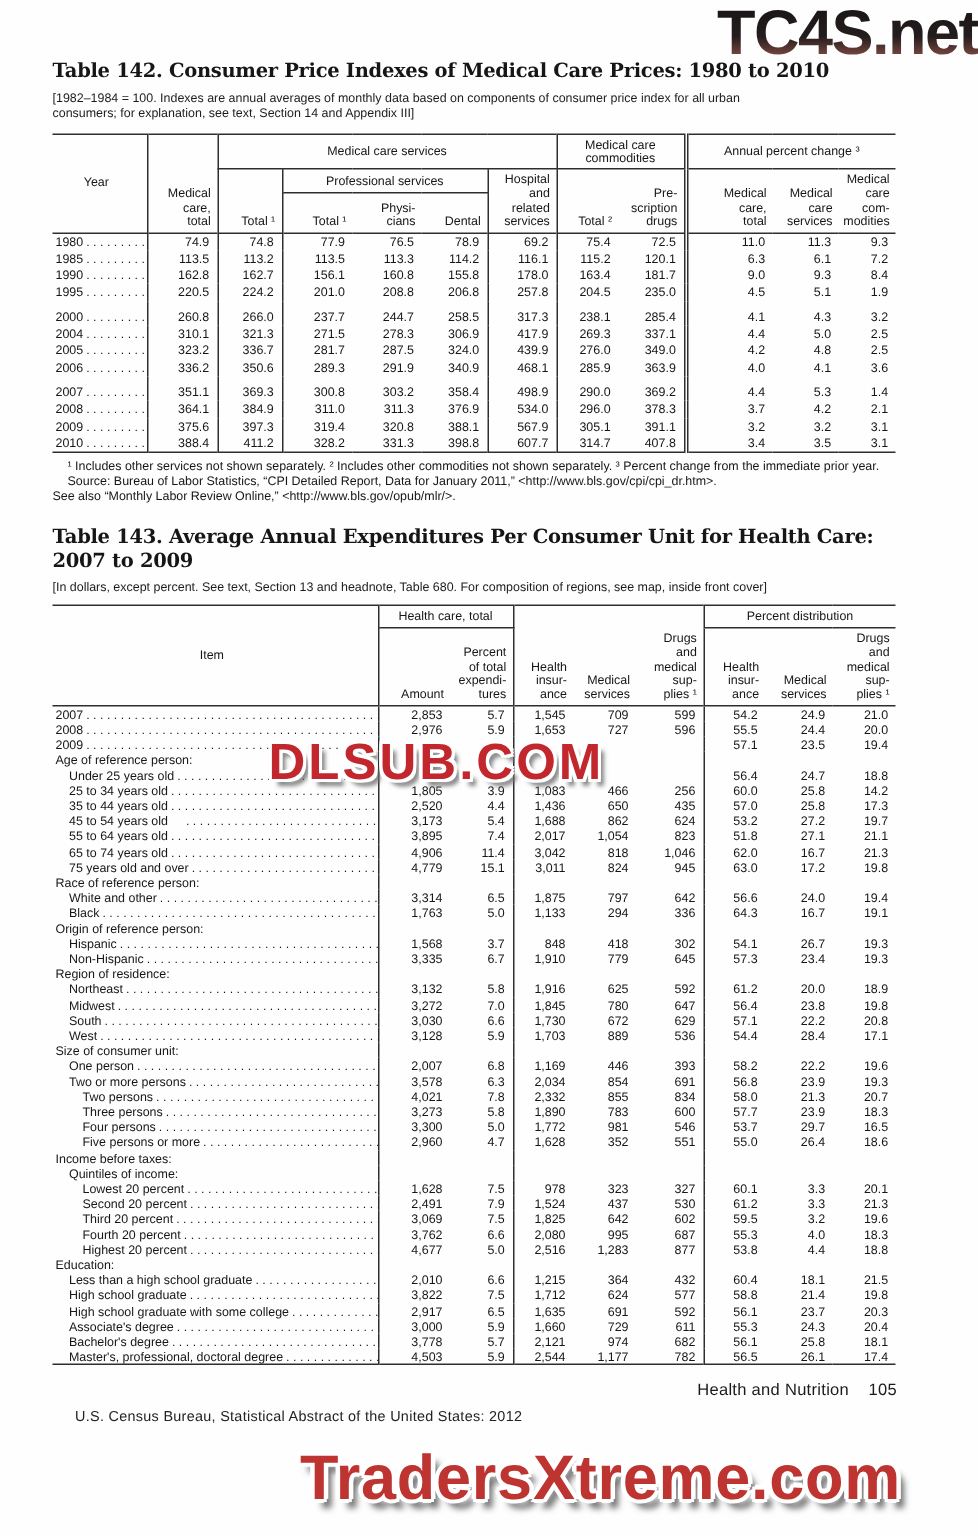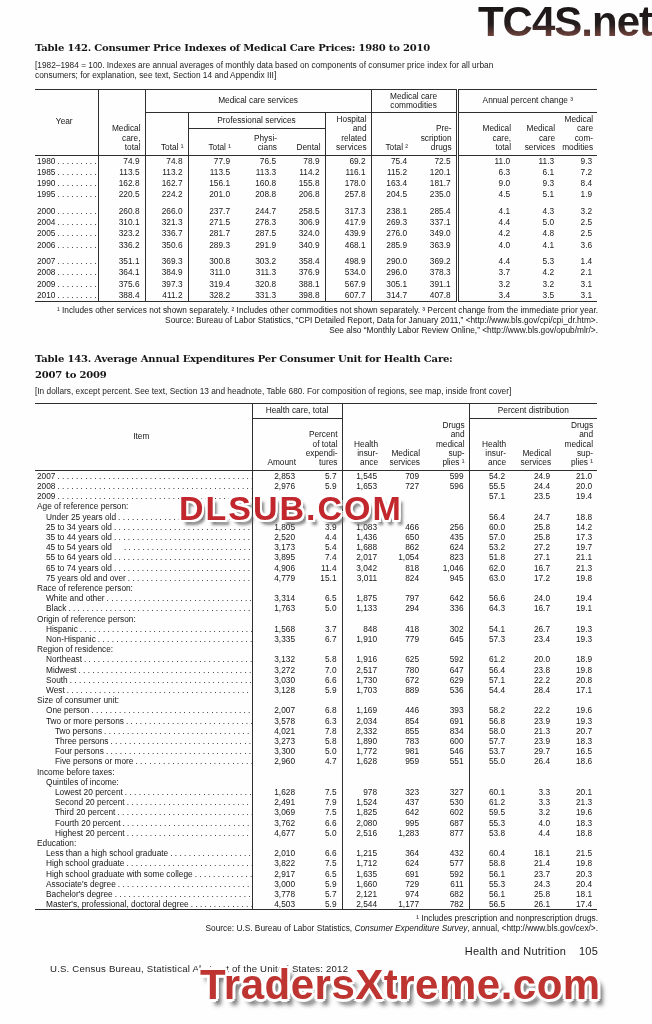--- a/index.html
+++ b/index.html
@@ -2,21 +2,21 @@
 <html><head>
 <meta charset="utf-8">
 <style>
   html,body{margin:0;padding:0;background:#888;}
   .page{position:relative;width:652px;height:1024px;background:#fefefe;overflow:hidden;
         font-family:"Liberation Sans","DejaVu Sans",sans-serif;color:#161616;margin:0 auto;}
   .content{padding:40px 54px 0 35px;}
 
   
   .tbl-title{font-family:"DejaVu Serif","Liberation Serif",serif;font-weight:bold;
-             font-size:10px;line-height:15.5px;letter-spacing:-0.2px;white-space:pre-line;}
+             font-size:13px;line-height:15.5px;letter-spacing:-0.2px;white-space:pre-line;}
   .headnote{font-size:8.3px;line-height:10px;margin-top:4px;color:#1c1c1c;}
   .headnote.narrow{max-width:502px;}
 
   
   table{border-collapse:collapse;table-layout:fixed;width:562px;
         border-top:1.4px solid #2e2e2e;border-bottom:1.4px solid #2e2e2e;}
   thead{border-bottom:1px solid #2e2e2e;}
   th,td{padding:0;font-weight:normal;font-size:8.3px;margin:0;}
   thead th{vertical-align:bottom;text-align:right;white-space:pre-line;
            line-height:9.4px;padding:2px 4px 2px 0;}
@@ -31,21 +31,21 @@
   tr.gap td{padding-top:5px;}
   .cell-label{display:flex;}
   .lab{white-space:nowrap;}
   .lead{flex:1 1 auto;overflow:hidden;white-space:nowrap;padding-left:2px;}
   .lead::after{content:". . . . . . . . . . . . . . . . . . . . . . . . . . . . . . . . . . . . . . . . . . . . . . . . . . . . . . . . . .";}
 
   .t142{margin-top:9px;}
   .t143{margin-top:7px;}
 
   
-  .fnblock{margin-top:4px;font-size:8.3px;line-height:9.8px;text-align:right;}
+  .fnblock{margin-top:4px;font-size:8.3px;line-height:9.8px;}
   .fn-indent{text-indent:10px;}
   .ital{font-style:italic;}
 
   .t143-titleblock{margin-top:16px;}
 
   
   .footer-right{margin-top:11px;text-align:right;font-size:11px;letter-spacing:0.2px;color:#1a1a1a;}
   .footer-page{margin-left:13px;}
   .credit{margin-top:6px;margin-left:15px;font-size:9.6px;letter-spacing:0.2px;color:#222;}
 
@@ -726,21 +726,21 @@
           </tr>
           <tr>
             <td class="vr">
               <div class="cell-label" style="padding-left: 11px;">
                 <span class="lab">Midwest</span>
                 <span class="lead"></span>
               </div>
             </td>
             <td class="num">3,272</td>
             <td class="num vr">7.0</td>
-            <td class="num">2,517</td>
+            <td class="num">1,845</td>
             <td class="num">780</td>
             <td class="num vr">647</td>
             <td class="num">56.4</td>
             <td class="num">23.8</td>
             <td class="num">19.8</td>
           </tr>
           <tr>
             <td class="vr">
               <div class="cell-label" style="padding-left: 11px;">
                 <span class="lab">South</span>
@@ -870,21 +870,21 @@
           <tr>
             <td class="vr">
               <div class="cell-label" style="padding-left: 20px;">
                 <span class="lab">Five persons or more</span>
                 <span class="lead"></span>
               </div>
             </td>
             <td class="num">2,960</td>
             <td class="num vr">4.7</td>
             <td class="num">1,628</td>
-            <td class="num">959</td>
+            <td class="num">352</td>
             <td class="num vr">551</td>
             <td class="num">55.0</td>
             <td class="num">26.4</td>
             <td class="num">18.6</td>
           </tr>
           <tr>
             <td class="vr">
               <div class="cell-label" style="padding-left: 2px;">
                 <span class="lab">Income before taxes:</span>
               </div>
@@ -1100,24 +1100,20 @@
             <td class="num">2,544</td>
             <td class="num">1,177</td>
             <td class="num vr">782</td>
             <td class="num">56.5</td>
             <td class="num">26.1</td>
             <td class="num">17.4</td>
           </tr>
         </tbody>
     </table>
 
-    <div class="fnblock">
-      <div class="fn-indent">¹ Includes prescription and nonprescription drugs.</div>
-      <div class="fn-indent"><span>Source: U.S. Bureau of Labor Statistics, </span><span class="ital">Consumer Expenditure Survey</span><span>, annual, &lt;http://www.bls.gov/cex/&gt;.</span></div>
-    </div>
 
     <div class="footer-right">
       <span>Health and Nutrition</span><span class="footer-page">105</span>
     </div>
     <div class="credit">U.S. Census Bureau, Statistical Abstract of the United States: 2012</div>
 
   </div>
 
   <div class="wm-mid">DLSUB.COM</div>
   <div class="wm-bottom">TradersXtreme.com</div>

